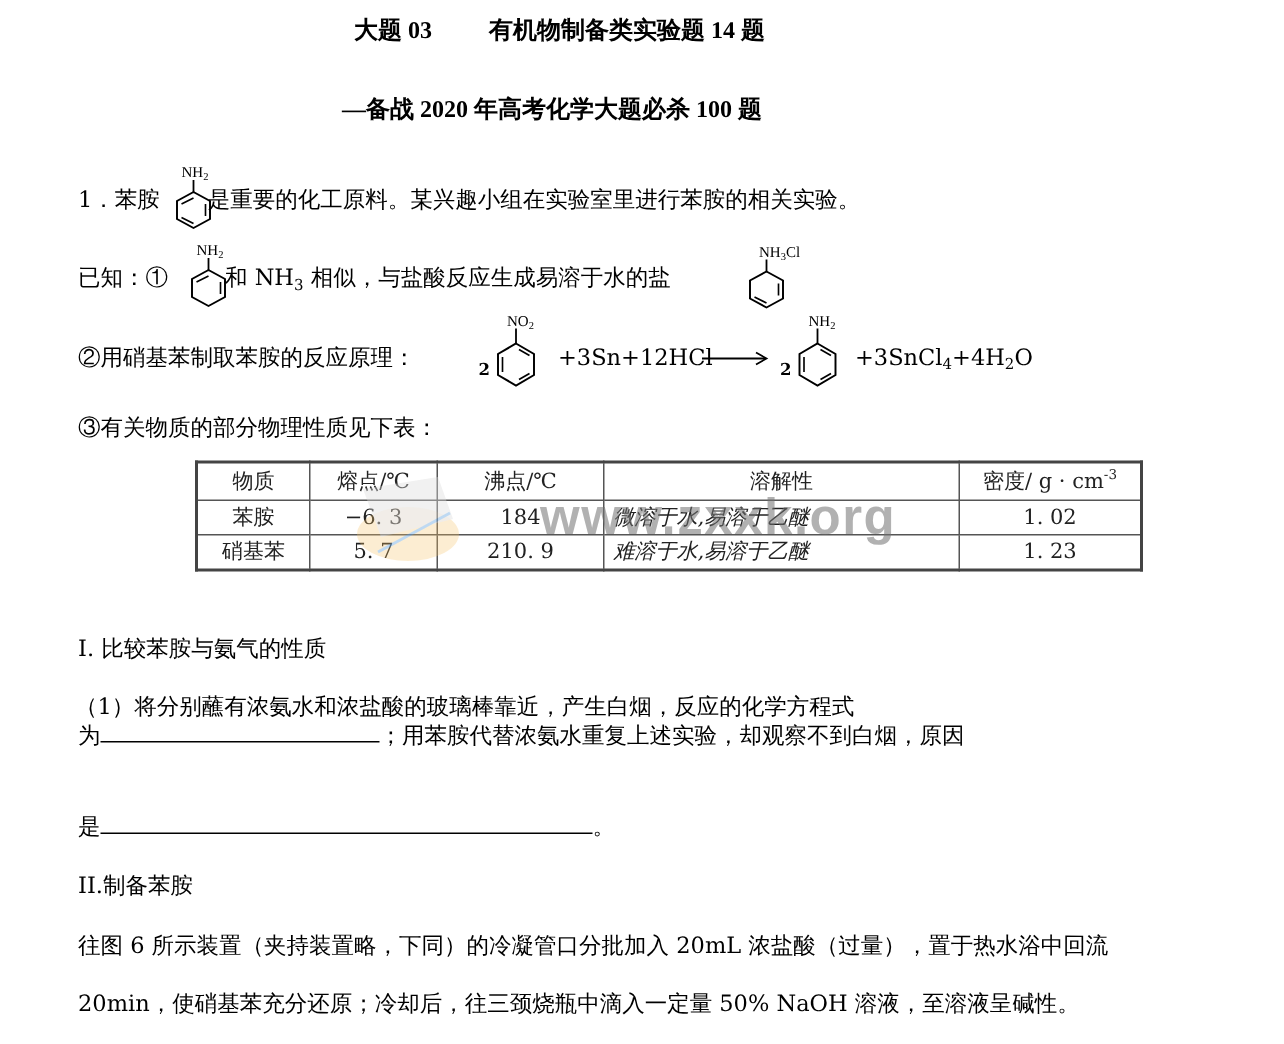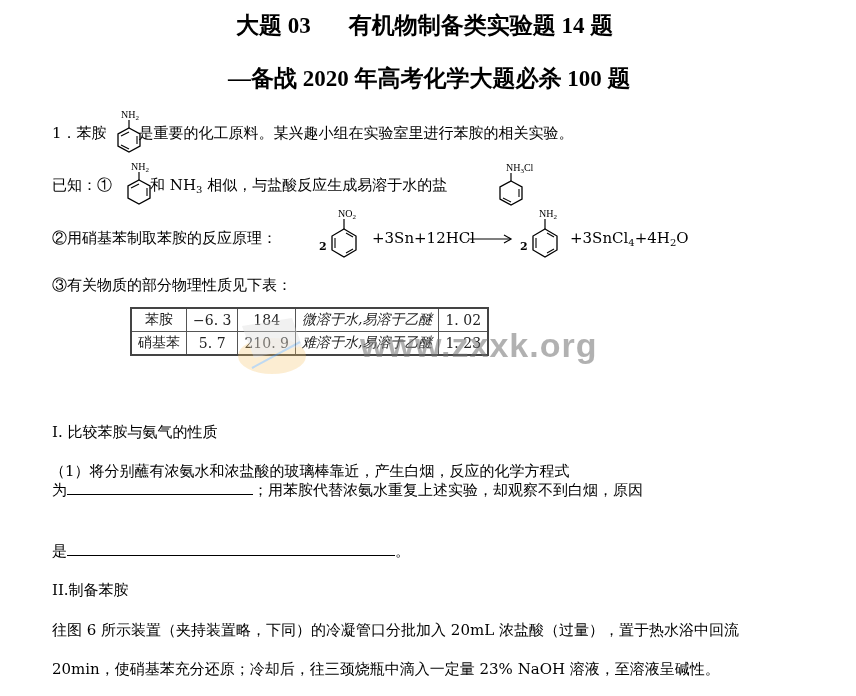--- a/index.html
+++ b/index.html
@@ -4,21 +4,21 @@
   <style>
     html, body { margin: 0; padding: 0; background: #ffffff; }
     body {
       width: 856px; height: 696px; position: relative; overflow: hidden;
       font-family: "DejaVu Serif", "Liberation Serif", serif;
       color: #000;
     }
     .abs { position: absolute; white-space: nowrap; }
     .title {
       font-family: "Liberation Serif", "DejaVu Serif", serif;
-      font-weight: bold; font-size: 23px; color: #000; text-align: right;
+      font-weight: bold; font-size: 16px; color: #000; text-align: right;
     }
     .t1 { left: 236px; top: 10px; }
     .t1 .gap { display: inline-block; width: 38px; }
     .t2 { left: 228px; top: 63px; }
     .line { font-size: 15px; font-family: "DejaVu Serif", "Liberation Serif", serif; }
     .sub { font-size: 10px; vertical-align: -3px; }
     .mol { position: absolute; }
     .mol svg { display: block; }
     .blank { display: inline-block; border-bottom: 1px solid #000; height: 14px; vertical-align: baseline; }
     table.props {
@@ -127,20 +127,27 @@
   </svg>
 </div>
 <div class="abs line" style="left:570px; top:229px;">
   <span>+3SnCl</span><span class="sub">4</span><span>+4H</span><span class="sub">2</span><span>O</span>
 </div>
 
 <div class="abs line" style="left:52px; top:276px;">③有关物质的部分物理性质见下表：</div>
 
 <table class="props">
   <tbody>
+      <tr>
+    <th class="col0">物质</th>
+    <th class="col1">熔点/℃</th>
+    <th class="col2">沸点/℃</th>
+    <th class="col3">溶解性</th>
+    <th class="col4"><span>密度/ g · cm</span><sup style="font-size:9px;">-3</sup></th>
+  </tr>
   <tr>
     <td>苯胺</td>
     <td>−6. 3</td>
     <td>184</td>
     <td class="left">微溶于水,易溶于乙醚</td>
     <td>1. 02</td>
   </tr>
   <tr>
     <td>硝基苯</td>
     <td>5. 7</td>
@@ -164,13 +171,13 @@
 <div class="abs line" style="left:50px; top:462px;">（1）将分别蘸有浓氨水和浓盐酸的玻璃棒靠近，产生白烟，反应的化学方程式</div>
 <div class="abs line" style="left:52px; top:480px;">
   <span>为</span><span class="blank" style="width:186px;"></span><span>；用苯胺代替浓氨水重复上述实验，却观察不到白烟，原因</span>
 </div>
 <div class="abs line" style="left:52px; top:541px;">
   <span>是</span><span class="blank" style="width:328px;"></span><span>。</span>
 </div>
 
 <div class="abs line" style="left:52px; top:581px;text-align:right;">II.制备苯胺</div>
 <div class="abs line" style="left:52px; top:621px;">往图 6 所示装置（夹持装置略，下同）的冷凝管口分批加入 20mL 浓盐酸（过量），置于热水浴中回流</div>
-<div class="abs line" style="left:52px; top:660px;">20min，使硝基苯充分还原；冷却后，往三颈烧瓶中滴入一定量 23% NaOH 溶液，至溶液呈碱性。</div>
+<div class="abs line" style="left:52px; top:660px;">20min，使硝基苯充分还原；冷却后，往三颈烧瓶中滴入一定量 50% NaOH 溶液，至溶液呈碱性。</div>
 
 </body></html>

